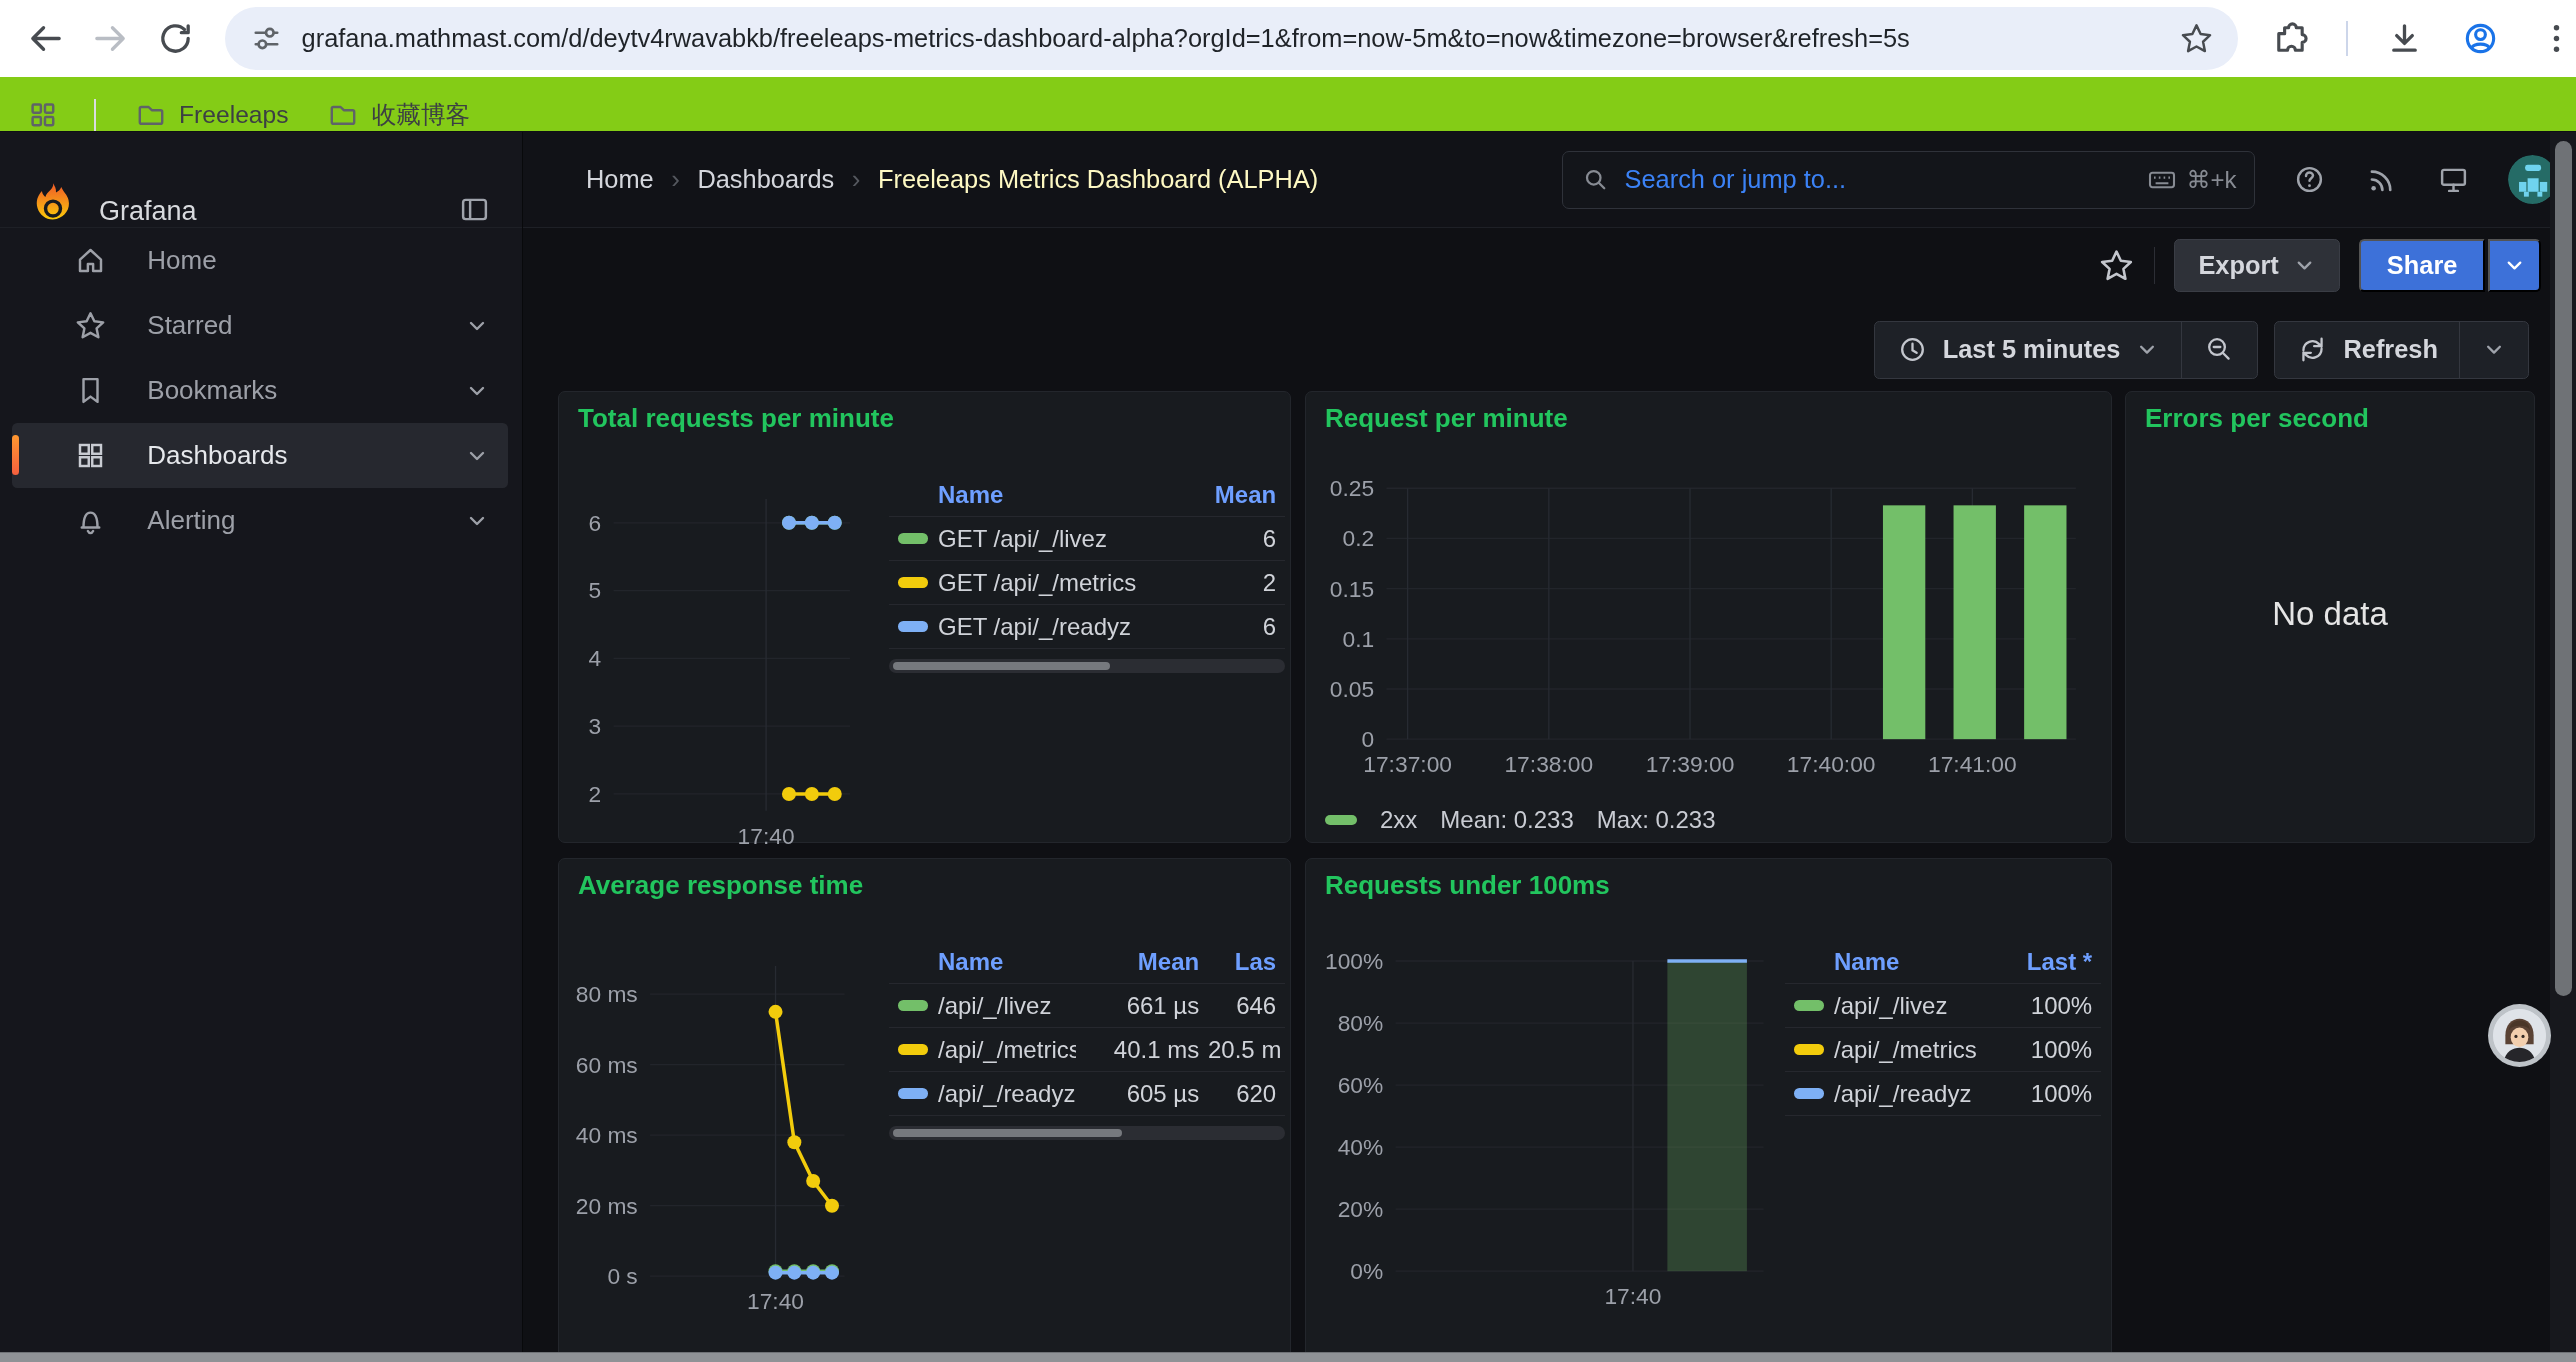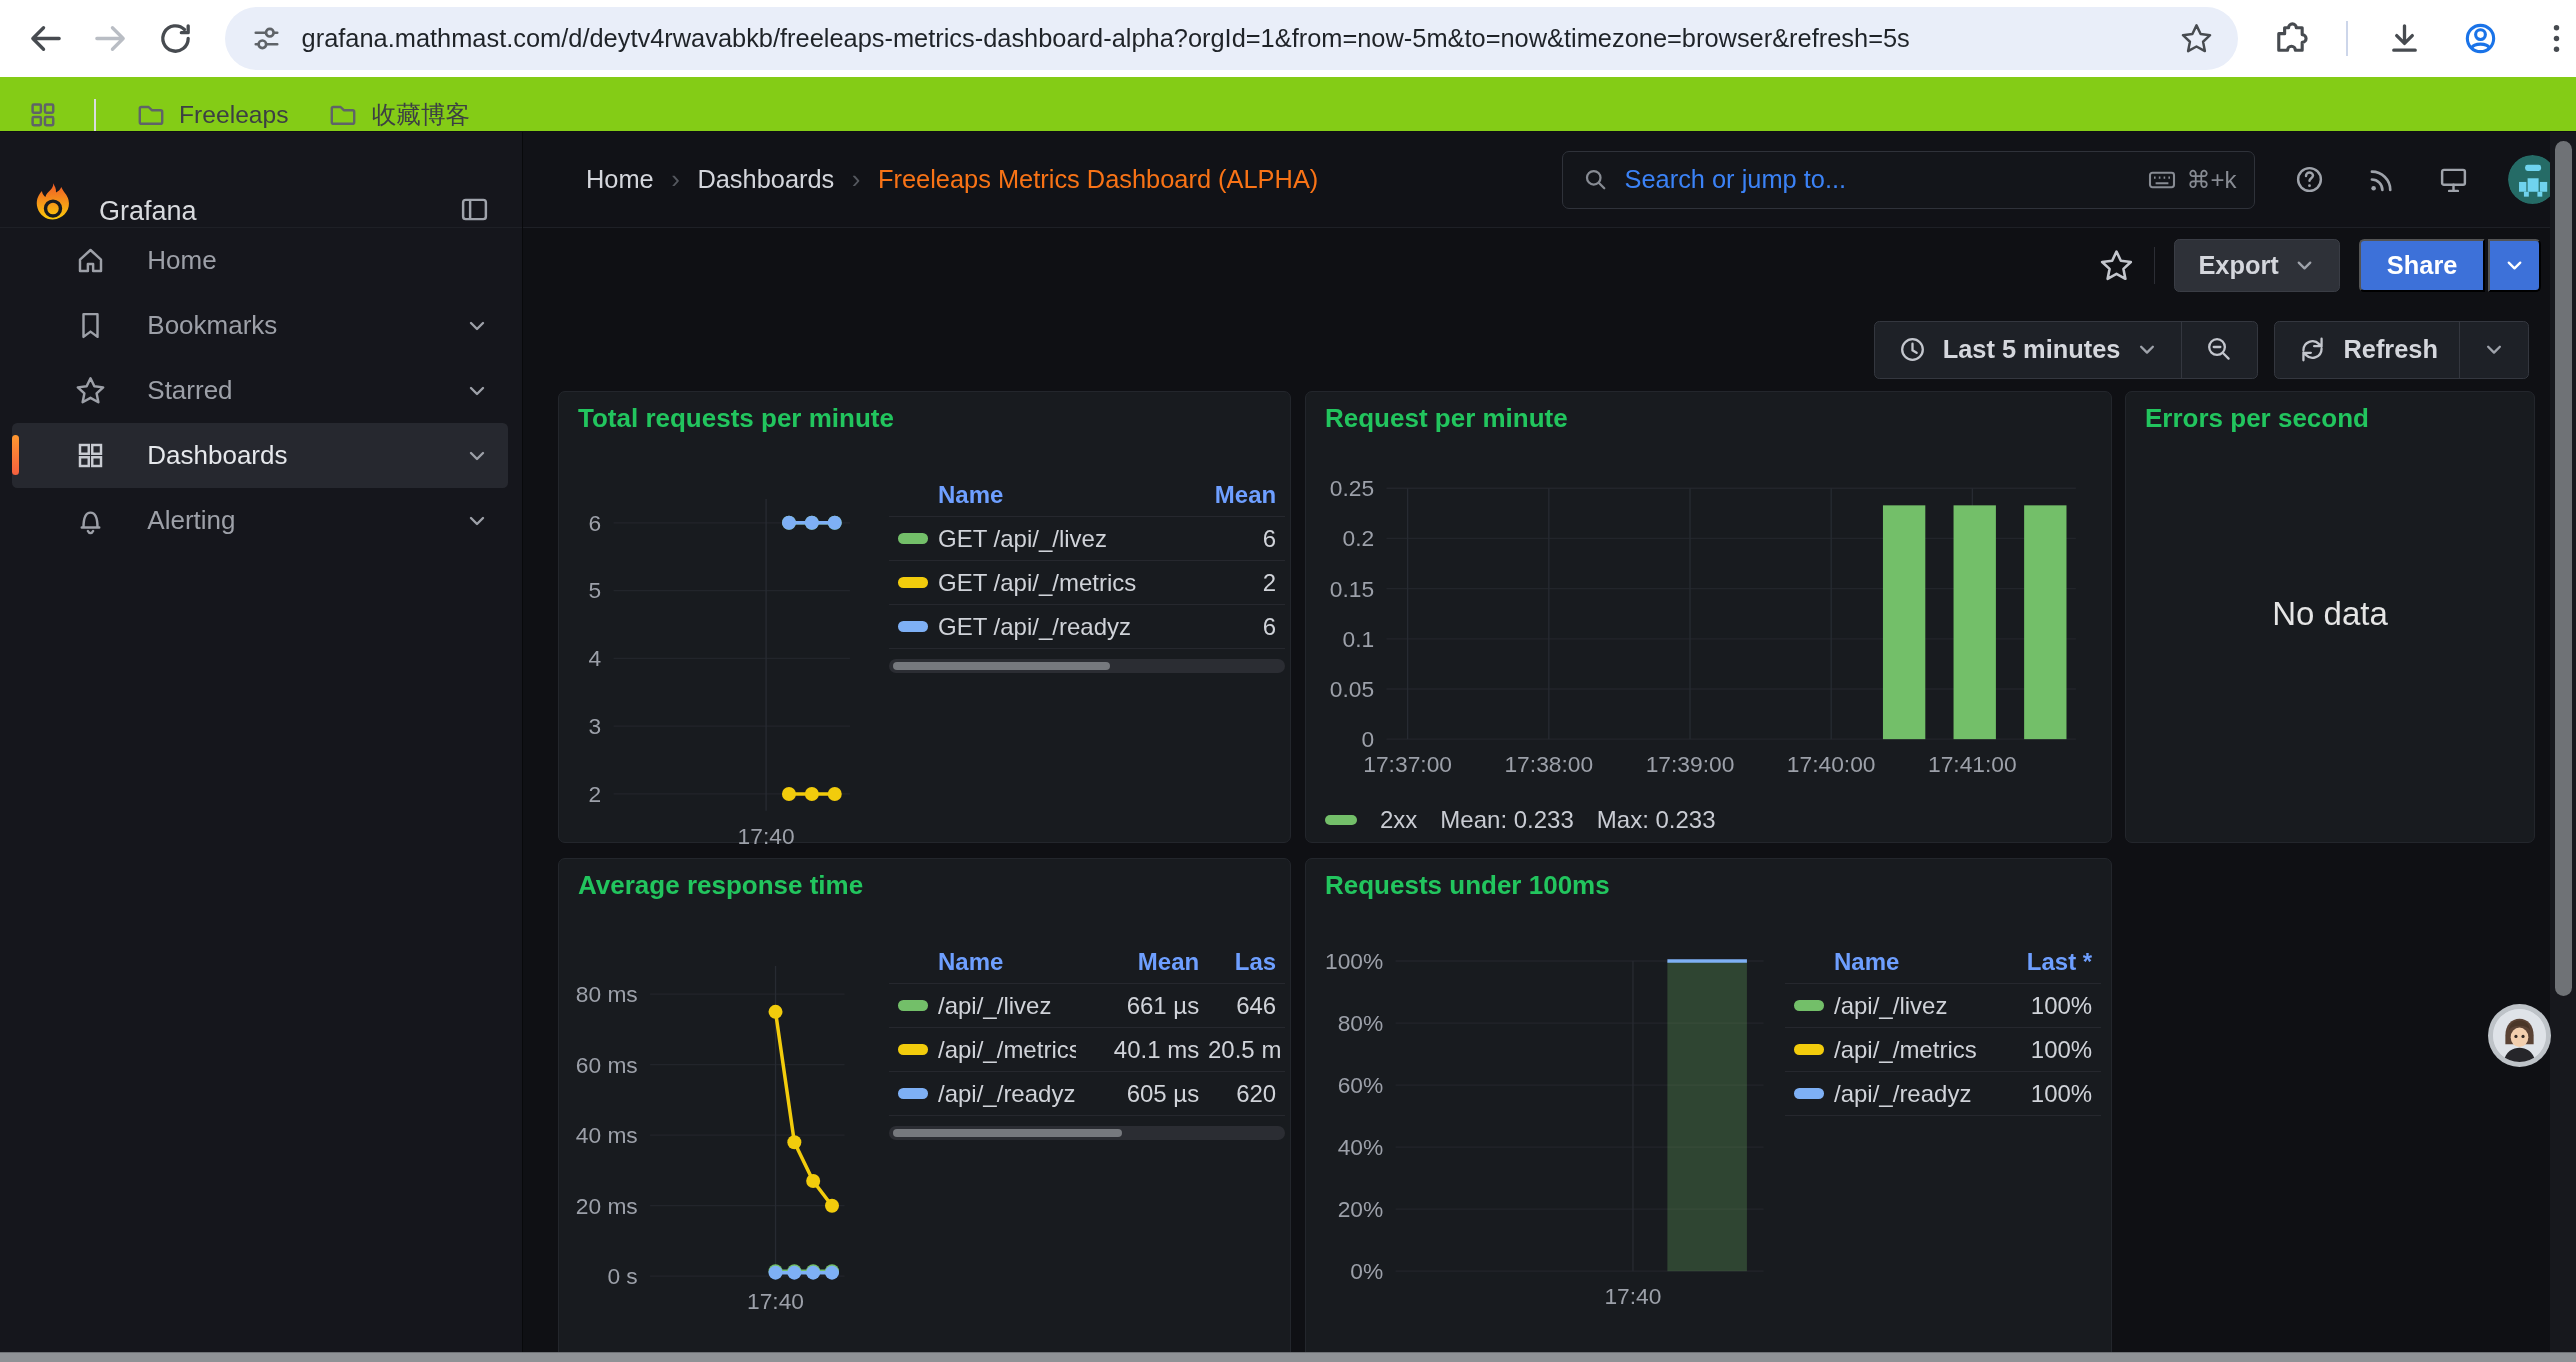--- a/index.html
+++ b/index.html
@@ -32,21 +32,21 @@
   .sitem .sicon{width:35px;height:35px;margin-left:61px;color:#9da0a8;}
   .sitem .slabel{font-size:26px;margin-left:39px;}
   .sitem.active{background:#26282f;color:#e6e8ec;}
   .sitem.active::before{content:"";position:absolute;left:0;top:12.3px;width:7px;height:40px;border-radius:3.5px;
     background:linear-gradient(#ff9830,#f55f3e);}
   .sitem .chev{position:absolute;right:16px;width:30px;height:30px;color:#9da0a8;}
   .gheader{position:absolute;left:523px;top:0;width:2053px;height:96px;background:#111217;
     border-bottom:0.9px solid #1e2026;display:flex;align-items:center;}
   .crumbs{display:flex;align-items:center;gap:17.5px;margin-left:63px;font-size:25.4px;}
   .crumb{color:#d4d6dc;cursor:pointer;}
-  .crumb.current{color:#f97316;cursor:default;}
+  .crumb.current{color:#fef9c3;cursor:default;}
   .crumb-sep{color:#55585f;font-size:26px;}
   .searchbox{margin-left:auto;width:693px;height:58px;border:0.9px solid #2f323a;border-radius:7px;
     background:#13151a;display:flex;align-items:center;padding:0 17.5px;cursor:text;}
   .searchbox .ph{font-size:25.4px;color:#3b82f6;margin-left:14px;flex:1;}
   .kshort{display:flex;align-items:center;gap:8.8px;color:#878b93;font-size:24px;}
   .hicons{display:flex;align-items:center;gap:37px;margin-left:37px;margin-right:19px;}
   .hicon{width:35px;height:35px;color:#9fa3ab;cursor:pointer;}
   .gavatar{width:49px;height:49px;border-radius:50%;overflow:hidden;cursor:pointer;}
   
   .subbar{position:absolute;left:523px;top:96px;width:2053px;height:74px;display:flex;align-items:center;
@@ -210,37 +210,37 @@
       <span class="sicon">
         <svg viewBox="0 0 40 40" fill="none" stroke="currentColor" stroke-width="2.8" stroke-linejoin="round">
             <path d="M8 19 20 8l12 11v13h-9v-8h-6v8H8z"></path>
           </svg>
       </span>
       <span class="slabel">Home</span>
     </div>
     <div class="sitem">
       <span class="sicon">
         <svg viewBox="0 0 40 40" fill="none" stroke="currentColor" stroke-width="2.8" stroke-linejoin="round">
-            <path d="M12 7h16v26l-8-6-8 6z"></path>
-          </svg>
-      </span>
-      <span class="slabel">Bookmarks</span>
+            <polygon points="20 6 24.4 15.2 34.5 16.4 27 23.4 29 33.4 20 28.4 11 33.4 13 23.4 5.5 16.4 15.6 15.2"></polygon>
+          </svg>
+      </span>
+      <span class="slabel">Starred</span>
       <span class="chev">
         <svg viewBox="0 0 40 40" fill="none" stroke="currentColor" stroke-width="3.2" stroke-linecap="round" stroke-linejoin="round">
             <path d="M12 16l8 8 8-8"></path>
           </svg>
       </span>
     </div>
     <div class="sitem">
       <span class="sicon">
         <svg viewBox="0 0 40 40" fill="none" stroke="currentColor" stroke-width="2.8" stroke-linejoin="round">
-            <polygon points="20 6 24.4 15.2 34.5 16.4 27 23.4 29 33.4 20 28.4 11 33.4 13 23.4 5.5 16.4 15.6 15.2"></polygon>
-          </svg>
-      </span>
-      <span class="slabel">Starred</span>
+            <path d="M12 7h16v26l-8-6-8 6z"></path>
+          </svg>
+      </span>
+      <span class="slabel">Bookmarks</span>
       <span class="chev">
         <svg viewBox="0 0 40 40" fill="none" stroke="currentColor" stroke-width="3.2" stroke-linecap="round" stroke-linejoin="round">
             <path d="M12 16l8 8 8-8"></path>
           </svg>
       </span>
     </div>
     <div class="sitem active">
       <span class="sicon" style="color:#c9ccd3">
         <svg viewBox="0 0 40 40" fill="none" stroke="currentColor" stroke-width="2.8">
             <rect x="8" y="8" width="10" height="10"></rect>

